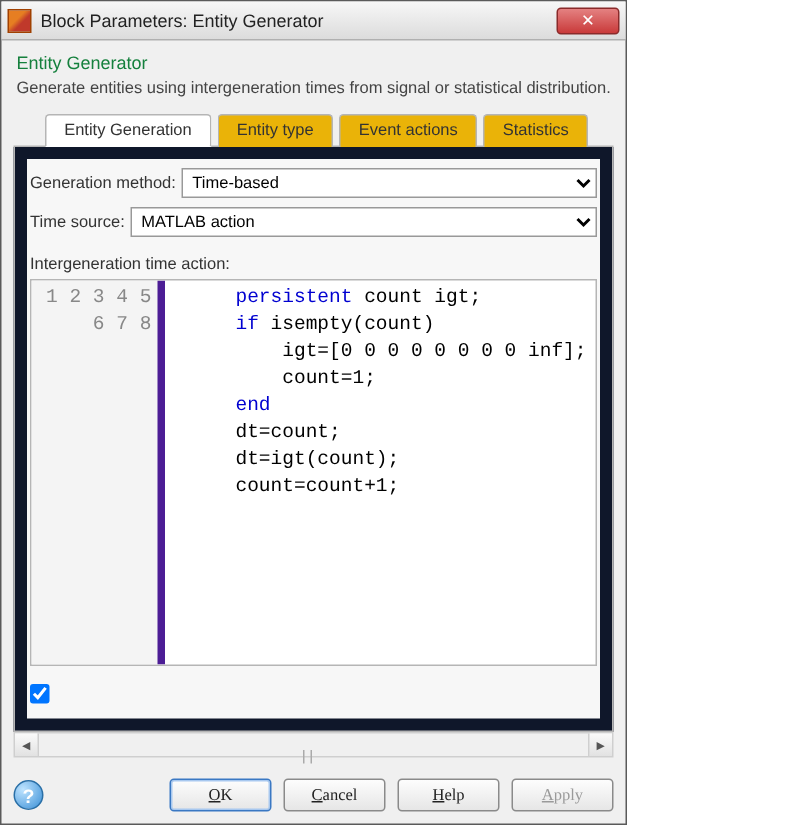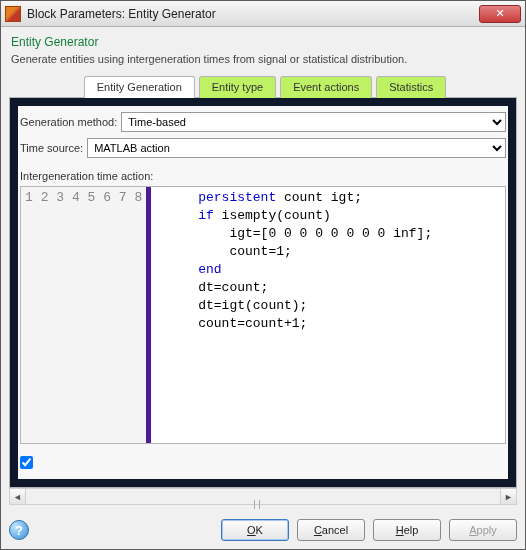--- a/index.html
+++ b/index.html
@@ -6,21 +6,21 @@
 body {
   font-family: "Segoe UI", Tahoma, sans-serif;
   font-size: 11px;
   background: #fff;
   width: 526px;
   height: 550px;
   overflow: hidden;
 }
 .window {
   border: 1px solid #5a5a5a;
-  width: 526px;
+  width: 418px;
   height: 550px;
   display: flex;
   flex-direction: column;
   background: #f0f0f0;
 }
 .titlebar {
   height: 26px;
   background: linear-gradient(#f7f7f7, #dcdcdc);
   border-bottom: 1px solid #b0b0b0;
   display: flex;
@@ -58,21 +58,21 @@
   display: flex;
   gap: 4px;
   border-bottom: 1px solid #b5b5b5;
   padding-left: 4px;
   justify-content: center;
 }
 .tab {
   padding: 4px 12px;
   border: 1px solid #b5b5b5;
   border-bottom: none;
-  background: #bef264;
+  background: #eab308;
   border-radius: 3px 3px 0 0;
   position: relative;
   top: 1px;
   cursor: pointer;
   color: #333;
 }
 .tab.active {
   background: #fff;
   border-bottom: 1px solid #fff;
   top: 1px;
@@ -181,20 +181,21 @@
 .btn {
   min-width: 68px;
   height: 22px;
   border: 1px solid #8a8a8a;
   background: linear-gradient(#fdfdfd,#e6e6e6);
   border-radius: 3px;
   font-size: 11px;
   cursor: pointer;
   padding: 0 10px;
   color:#222;
+  font-family:Liberation Serif, serif;
 }
 .btn.default {
   border: 1px solid #3a78c3;
   box-shadow: 0 0 0 1px #a8c8ef inset;
 }
 .btn.disabled {
   color: #9a9a9a;
   cursor: default;
 }
 .uline { text-decoration: underline; }

